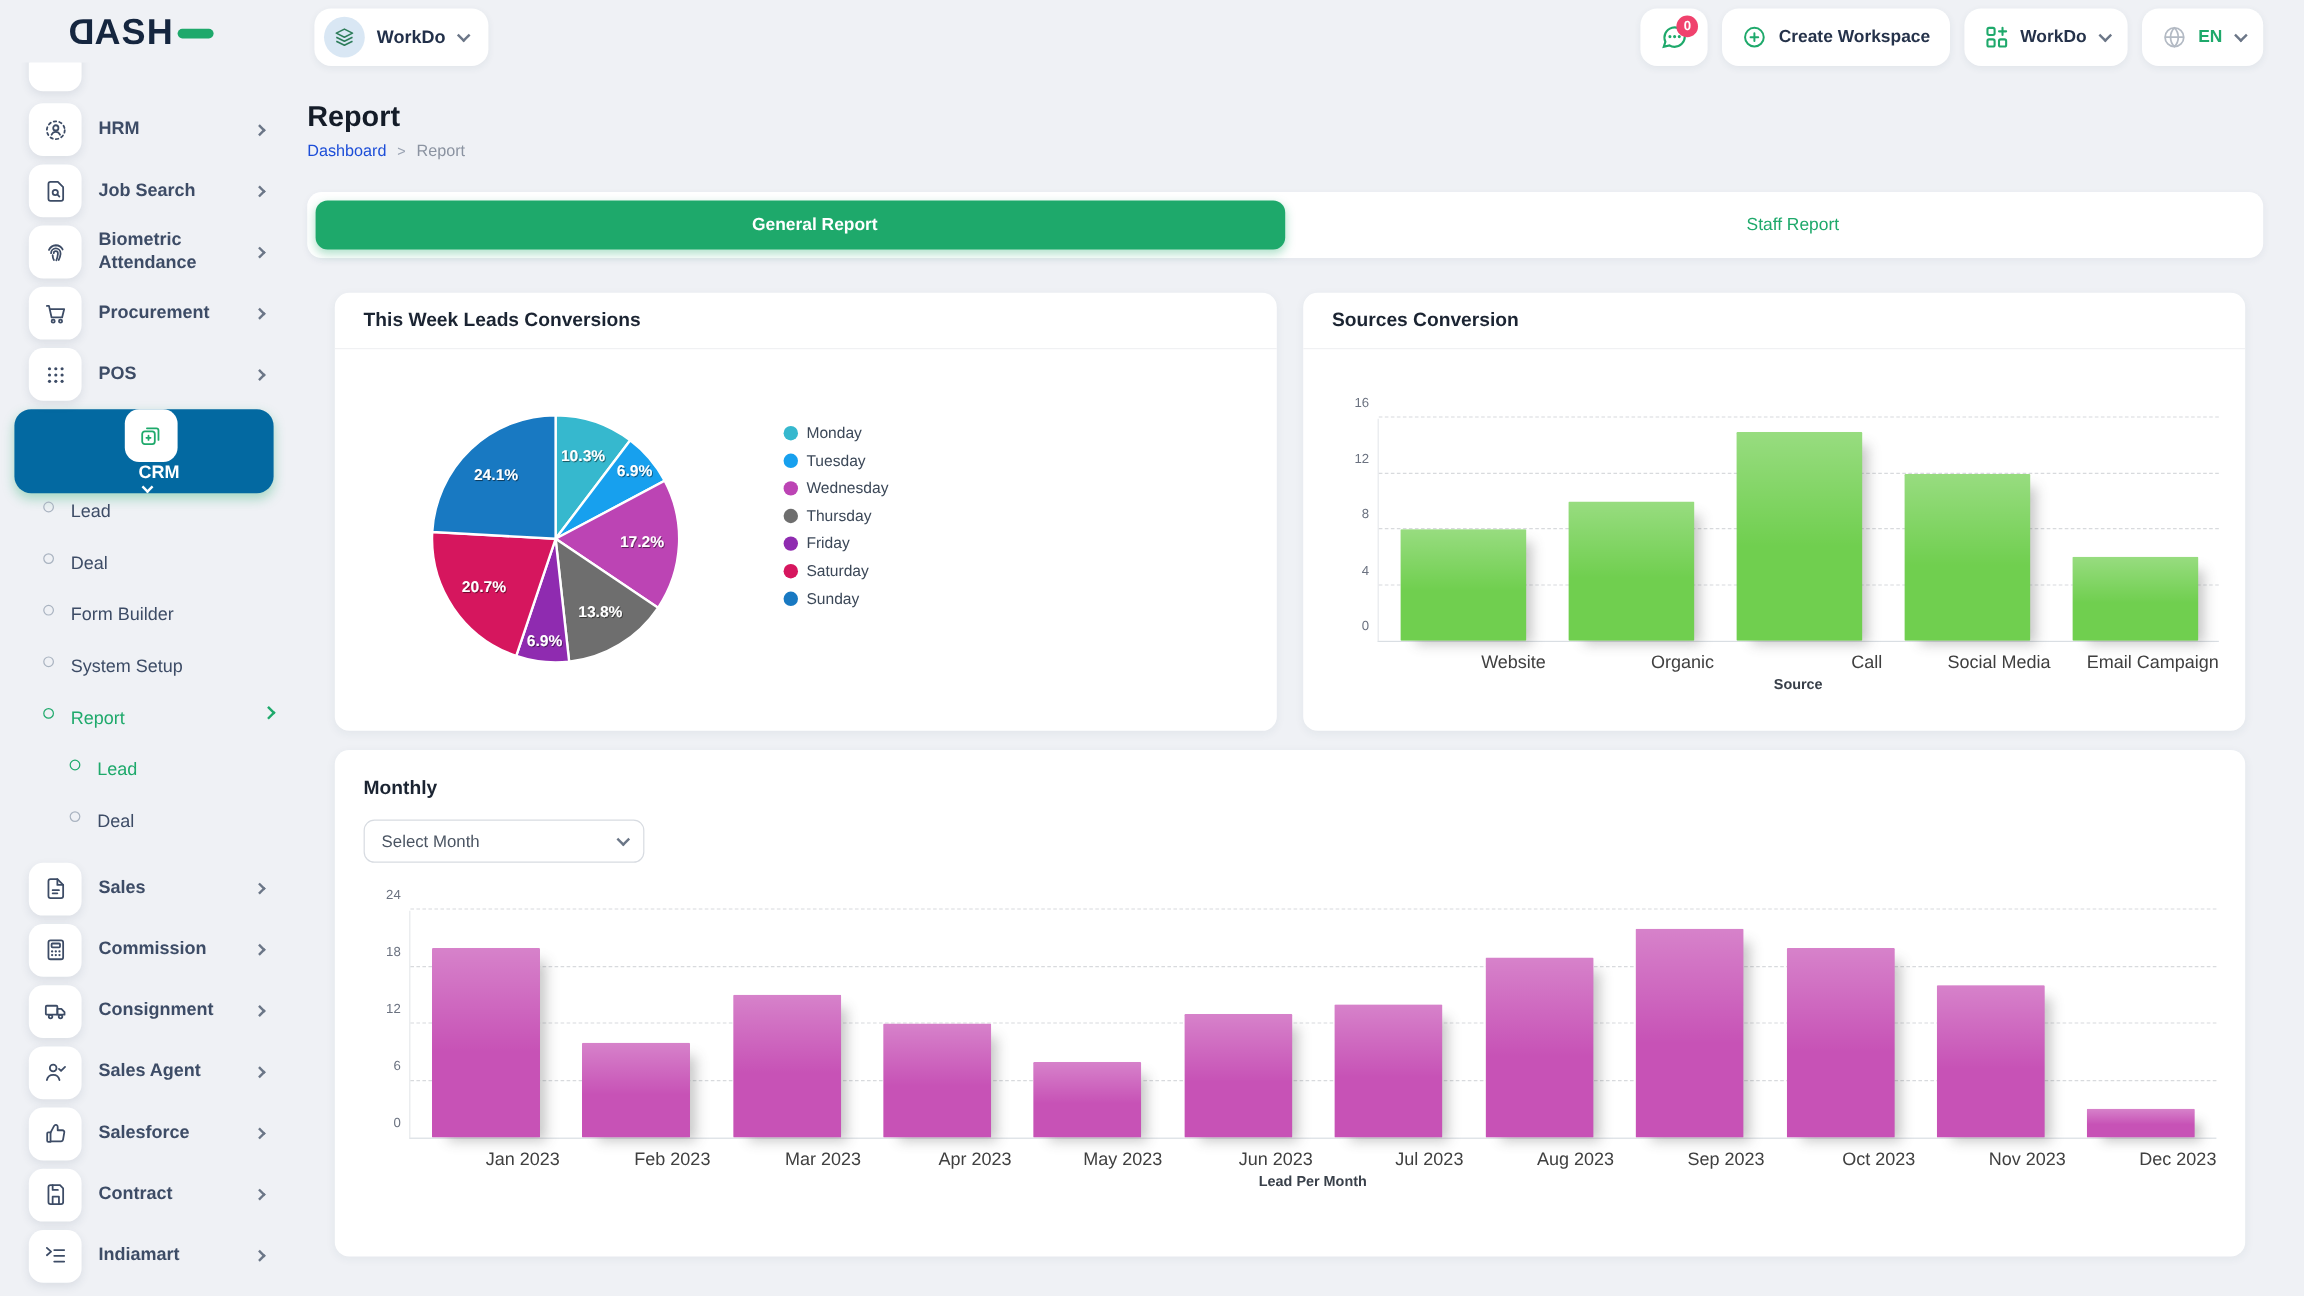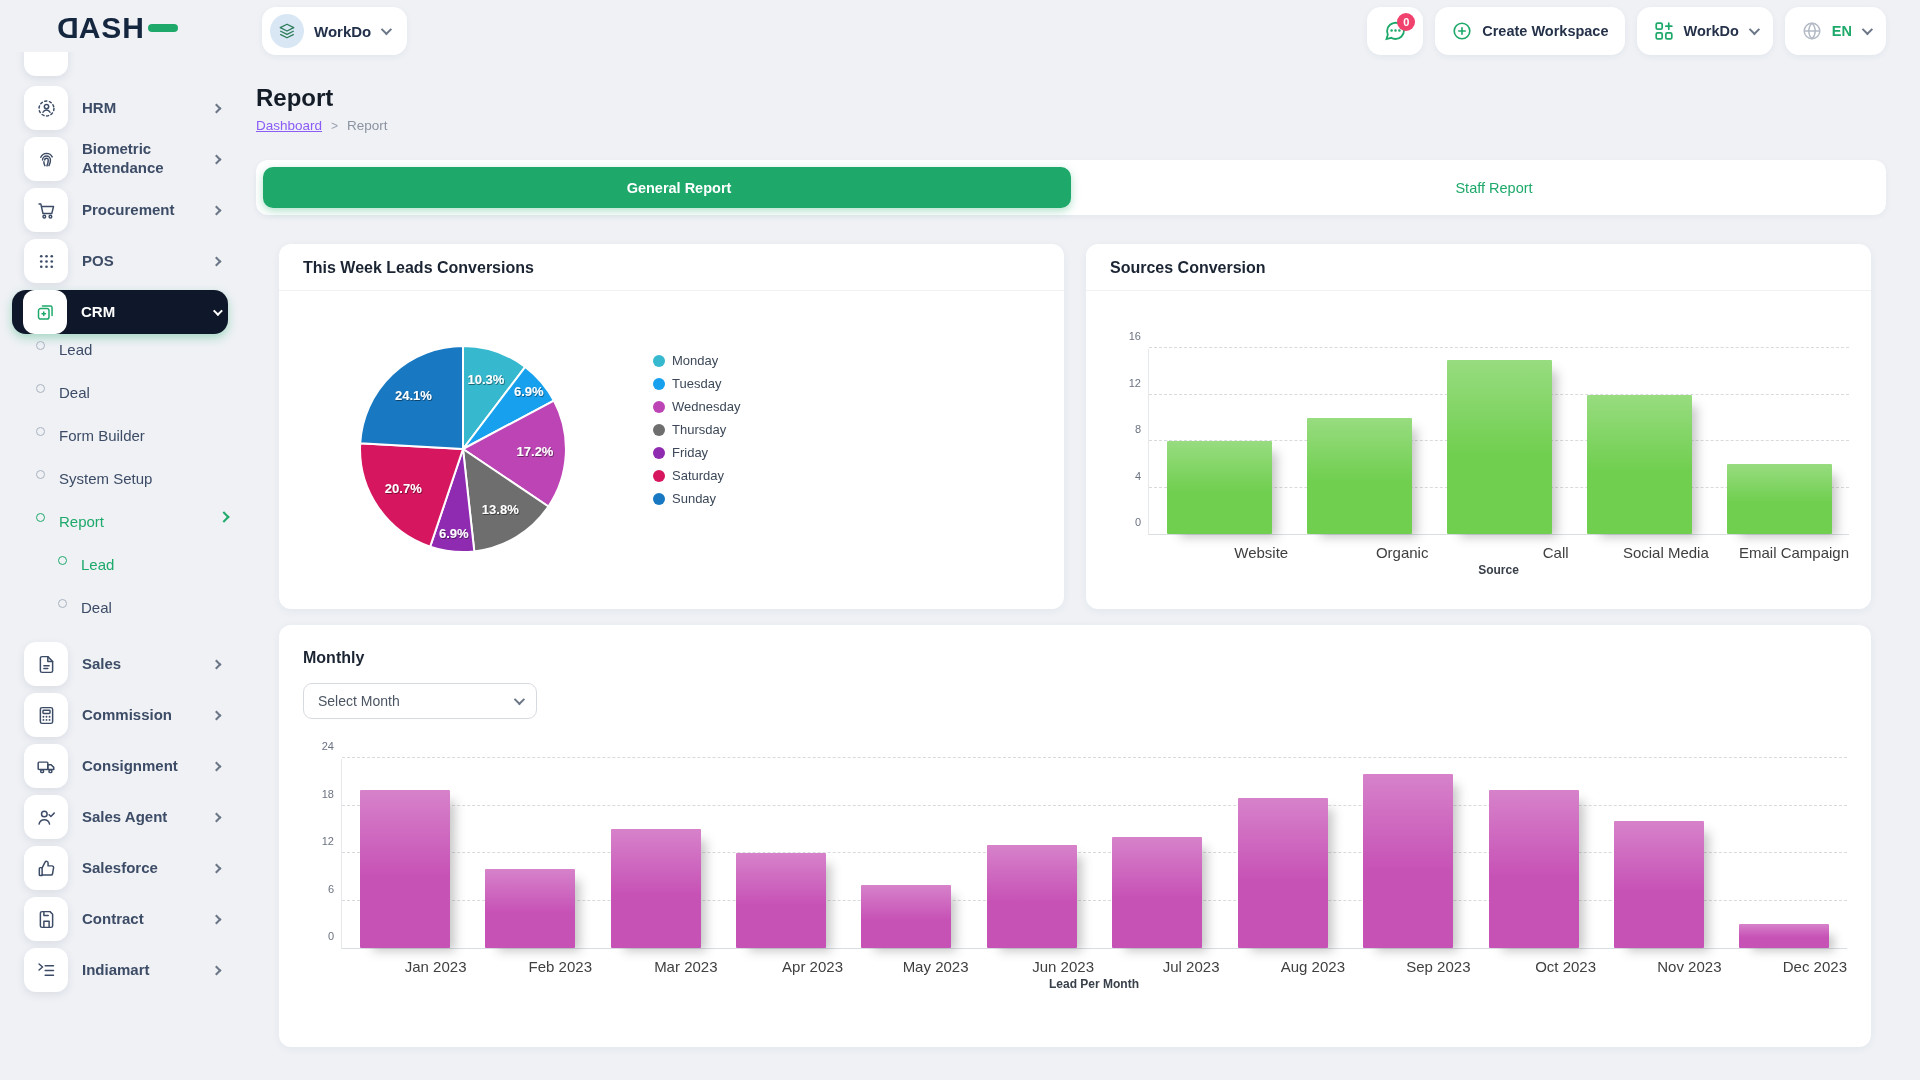--- a/index.html
+++ b/index.html
@@ -29,35 +29,35 @@
   .chev.white { border-color:#fff; }
 
   
   .sidebar { position:absolute; top:52px; left:0; bottom:0; width:238px; padding:0 10px 0 24px; overflow:hidden; }
   .partial-box { width:44px; height:44px; background:#fff; border-radius:12px; box-shadow:0 3px 8px rgba(44,62,90,.10); margin:-20px 0 10px 0; }
   .s-item { display:flex; align-items:center; min-height:44px; margin-bottom:7px; cursor:pointer; }
   .iconbox { width:44px; height:44px; min-width:44px; background:#fff; border-radius:12px; box-shadow:0 3px 8px rgba(44,62,90,.10); display:flex; align-items:center; justify-content:center; color:#3d4c66; }
   .iconbox svg { width:21px; height:21px; }
   .s-label { flex:1; font-size:15px; font-weight:600; color:#3d4c66; margin-left:14px; line-height:1.25; }
   .s-item .chev { width:7px; height:7px; margin-right:8px; }
-  .s-item.active0 { background:#0f172a; border-radius:14px; margin-left:-12px; padding-left:11px; box-shadow:0 4px 10px rgba(30,169,107,.35); }
+  .s-item.active0 { background:#0369a1; border-radius:14px; margin-left:-12px; padding-left:11px; box-shadow:0 4px 10px rgba(30,169,107,.35);flex-direction:column; }
   .s-item.active0 .s-label { color:#fff; }
   .s-item.active0 .iconbox { color:#1ea96b; box-shadow:none; }
   .s-sub { display:flex; align-items:flex-start; height:36px; margin-bottom:7px; cursor:pointer; padding-left:12px; }
   .s-sub.lvl2 { padding-left:34px; }
   .bullet { width:9px; height:9px; min-width:9px; border:1.5px solid #a9b3c0; border-radius:50%; }
   .s-sub .s-label { font-weight:400; font-size:15px; }
   .s-sub.activeg .s-label { color:#1ea96b; }
   .s-sub.activeg .bullet { border-color:#1ea96b; }
 
   
   .main { position:absolute; left:238px; top:62px; right:0; bottom:0; }
   .page-title { position:absolute; left:18px; top:22px; font-size:24px; font-weight:700; color:#141c28; }
   .breadcrumb { position:absolute; left:18px; top:56px; font-size:13.5px; display:flex; align-items:center; gap:9px; }
-  .crumb-link { color:#8b5cf6; cursor:pointer;text-decoration:underline; }
+  .crumb-link { color:#1d4ed8; cursor:pointer; }
   .crumb-sep { color:#9aa3b2; font-size:12px; }
   .crumb-cur { color:#8b93a1; }
 
   .tabsbar { position:absolute; left:18px; top:98px; width:1630px; height:55px; background:#fff; border-radius:12px; box-shadow:0 2px 6px rgba(40,60,90,.05); display:flex; align-items:center; }
   .tab { flex:1; text-align:center; font-size:14.5px; color:#1ea96b; cursor:pointer; height:100%; display:flex; align-items:center; justify-content:center;padding-left:24px; }
   .tab.active { background:#1ea96b; color:#fff; font-weight:600; border-radius:10px; margin:7px; height:41px; box-shadow:0 3px 8px rgba(30,169,107,.35); }
 
   .card { position:absolute; background:#fff; border-radius:12px; box-shadow:0 2px 8px rgba(40,60,90,.06); }
   .card-head { padding:15px 24px 13px; font-size:16px; font-weight:700; color:#1b2432; border-bottom:1px solid #f0f1f3; }
   #pie-card { left:41px; top:182px; width:785px; height:365px; }
@@ -151,20 +151,31 @@
   <div id="sidebar-items">
       <div class="s-item">
         <span class="iconbox">
           <svg viewBox="0 0 24 24" fill="none" stroke="currentColor" stroke-width="1.7" stroke-linecap="round" stroke-linejoin="round">
             <circle cx="12" cy="12" r="8.5" stroke-dasharray="2.4 3"></circle>
             <circle cx="12" cy="9.8" r="2.5"></circle>
             <path d="M8 16.3c.8-1.7 2.3-2.7 4-2.7s3.2 1 4 2.7"></path>
           </svg>
         </span>
         <span class="s-label">HRM</span>
+        <span class="chev right "></span>
+      </div>
+      <div class="s-item">
+        <span class="iconbox">
+          <svg viewBox="0 0 24 24" fill="none" stroke="currentColor" stroke-width="1.7" stroke-linecap="round" stroke-linejoin="round">
+            <path d="M14 3H7a2 2 0 0 0-2 2v14a2 2 0 0 0 2 2h10a2 2 0 0 0 2-2V8z"></path>
+            <circle cx="11.5" cy="13" r="2.5"></circle>
+            <path d="M13.4 14.9l2 2"></path>
+          </svg>
+        </span>
+        <span class="s-label">Job Search</span>
         <span class="chev right "></span>
       </div>
       <div class="s-item">
         <span class="iconbox">
           <svg viewBox="0 0 24 24" fill="none" stroke="currentColor" stroke-width="1.7" stroke-linecap="round" stroke-linejoin="round">
             <path d="M5.5 9.5A7.5 7.5 0 0 1 12 5c2.8 0 5.3 1.6 6.5 4"></path>
             <path d="M7.5 12.5a4.5 4.5 0 0 1 9 0c0 2.6-.7 4.6-1.7 6.5"></path>
             <path d="M10 12.5a2 2 0 0 1 4 0c0 2.7-.6 4.8-1.5 6.8"></path>
             <path d="M10.2 19c-.9-1.5-1.2-3-1.2-4.5"></path>
           </svg>

